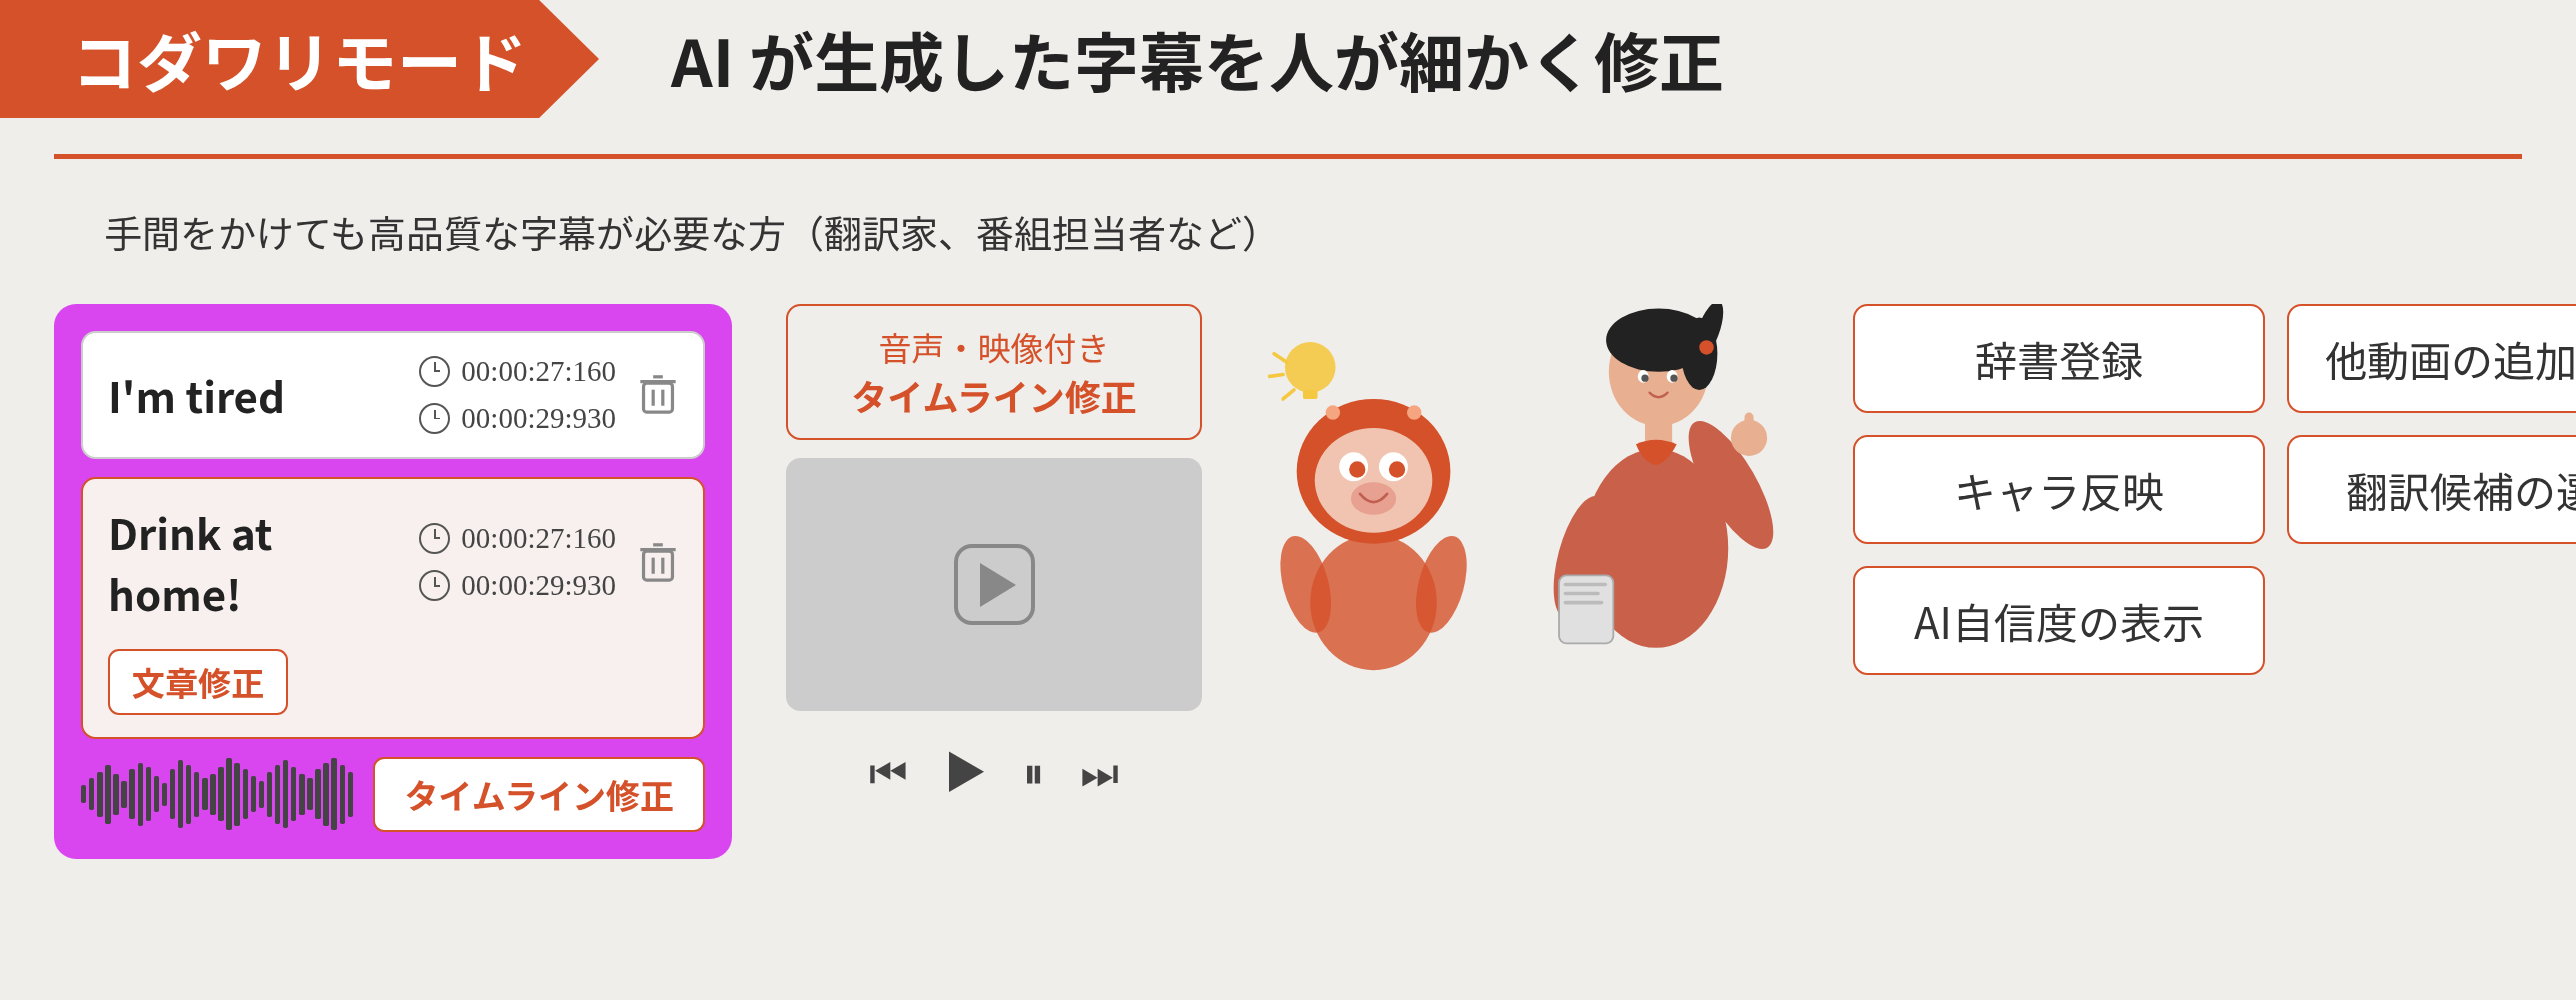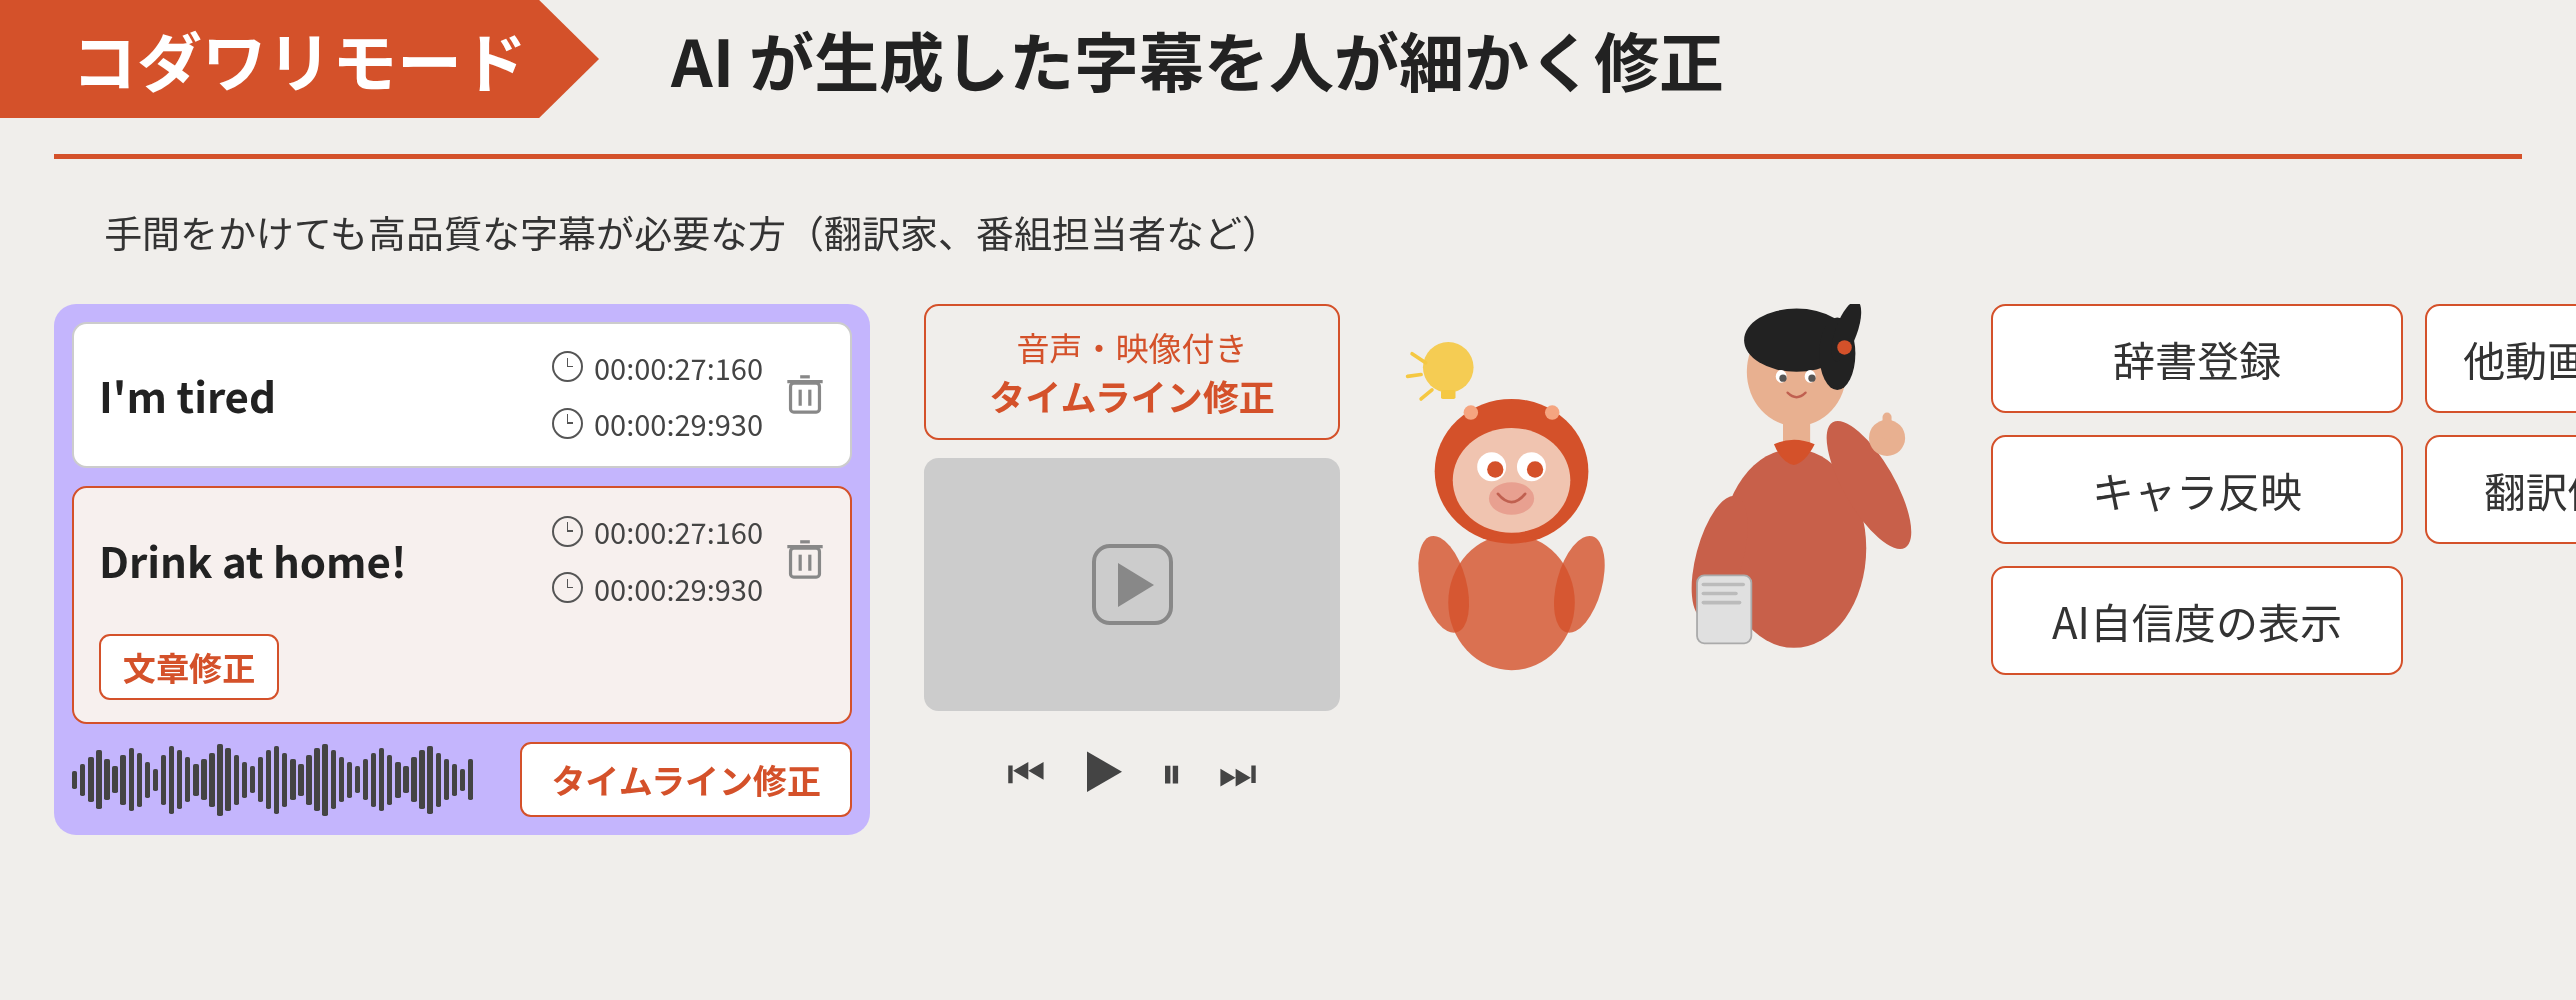--- a/index.html
+++ b/index.html
@@ -59,24 +59,24 @@
     
     .main-content {
       display: flex;
       padding: 0 54px;
       gap: 54px;
       align-items: flex-start;
     }
 
     
     .editor-panel {
-      background: #c4b5fd;
+      background: #d946ef;
       border-radius: 22px;
-      padding: 18px;
-      width: 816px;
+      padding: 27px;
+      width: 678px;
       flex-shrink: 0;
     }
 
     .subtitle-row {
       background: white;
       border-radius: 14.5px;
       padding: 22px 25px;
       margin-bottom: 18px;
       display: flex;
       align-items: center;
@@ -89,20 +89,21 @@
       color: #222;
       flex: 1;
       min-width: 272px;
     }
 
     .time-section {
       display: flex;
       flex-direction: column;
       gap: 14.5px;
       margin: 0 22px;
+      font-family: Liberation Serif, serif;
     }
 
     .time-entry {
       display: flex;
       align-items: center;
       gap: 11px;
       font-size: 29px;
       color: #444;
     }
 

